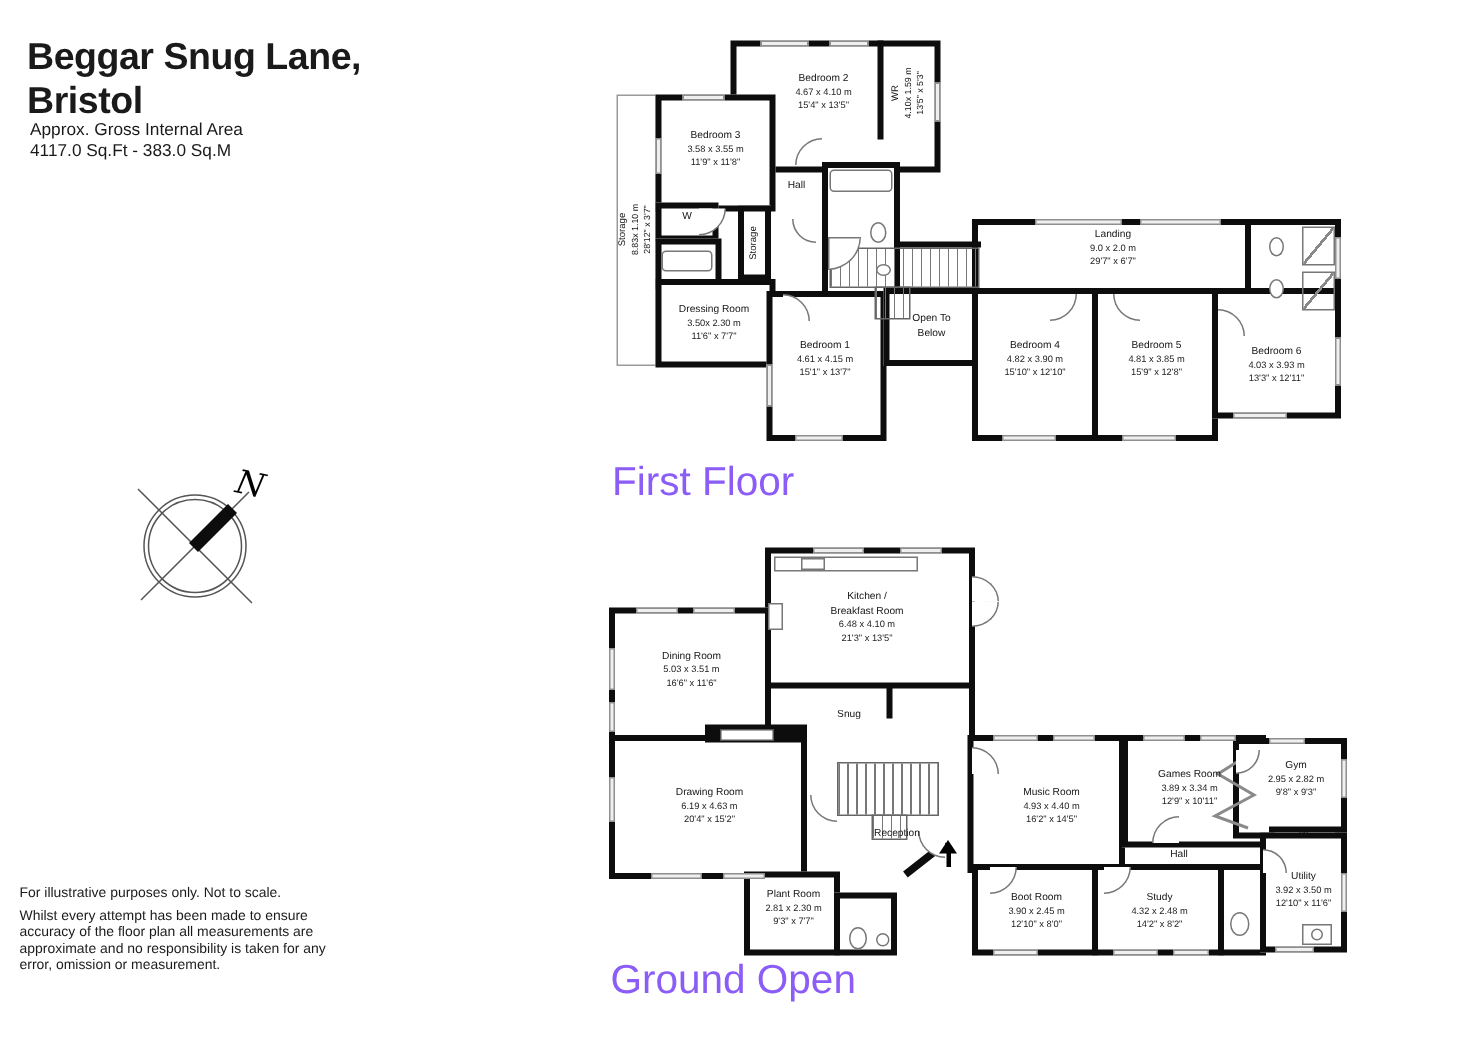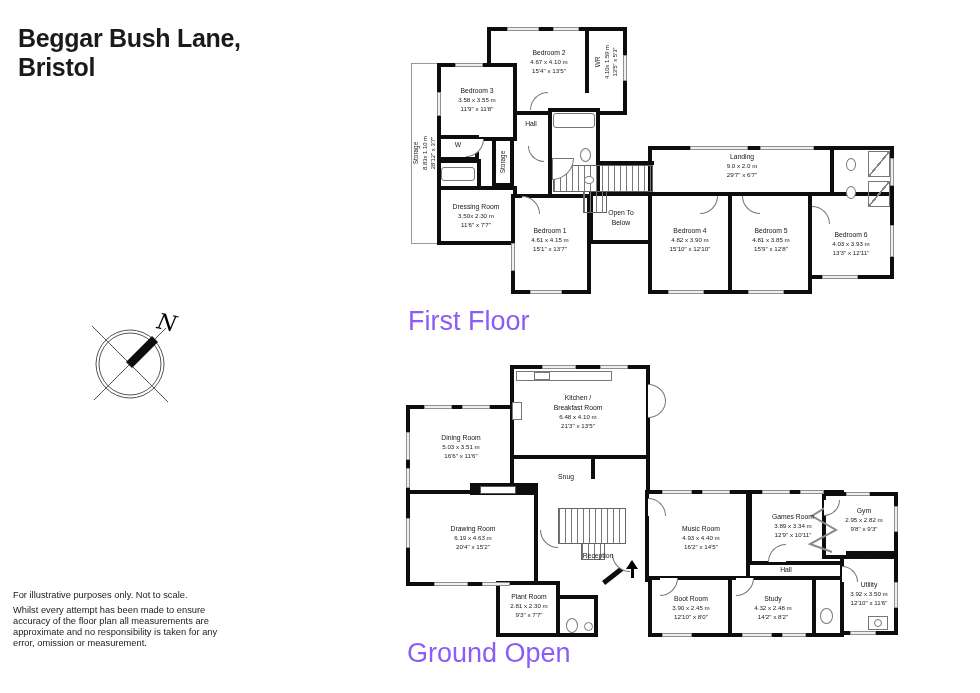--- a/index.html
+++ b/index.html
@@ -48,22 +48,26 @@
   .zigzag{position:absolute;}
   .fireplace{position:absolute;background:#0d0d0d;}
   .fireplace .inset{position:absolute;left:10px;top:3px;width:34px;height:6px;background:#fff;border:1px solid #555;}
 </style>
 </head>
 <body>
 
 <div class="canvas">
 
   <div class="title">
-    <div>Beggar Bush Lane,</div>
+    <div>Beggar Snug Lane,</div>
     <div>Bristol</div>
+  </div>
+  <div class="subtitle">
+    <div>Approx. Gross Internal Area</div>
+    <div>4117.0 Sq.Ft - 383.0 Sq.M</div>
   </div>
 
   <div style="position:absolute;left:84px;top:310px;width:100px;height:100px;">
     <svg width="100" height="100" viewBox="0 0 100 100">
       <circle cx="46" cy="54" r="34" fill="none" stroke="#555" stroke-width="1"></circle>
       <circle cx="46" cy="54" r="31" fill="none" stroke="#555" stroke-width="1"></circle>
       <line x1="8" y1="16" x2="84" y2="92" stroke="#555" stroke-width="1"></line>
       <line x1="10" y1="90" x2="82" y2="18" stroke="#555" stroke-width="1"></line>
       <polygon points="42,52 68,26 74,32 48,58" fill="#0d0d0d"></polygon>
       <text x="72" y="18" font-size="22" font-style="italic" font-family="DejaVu Serif, serif" transform="rotate(12 72 18)">N</text>

